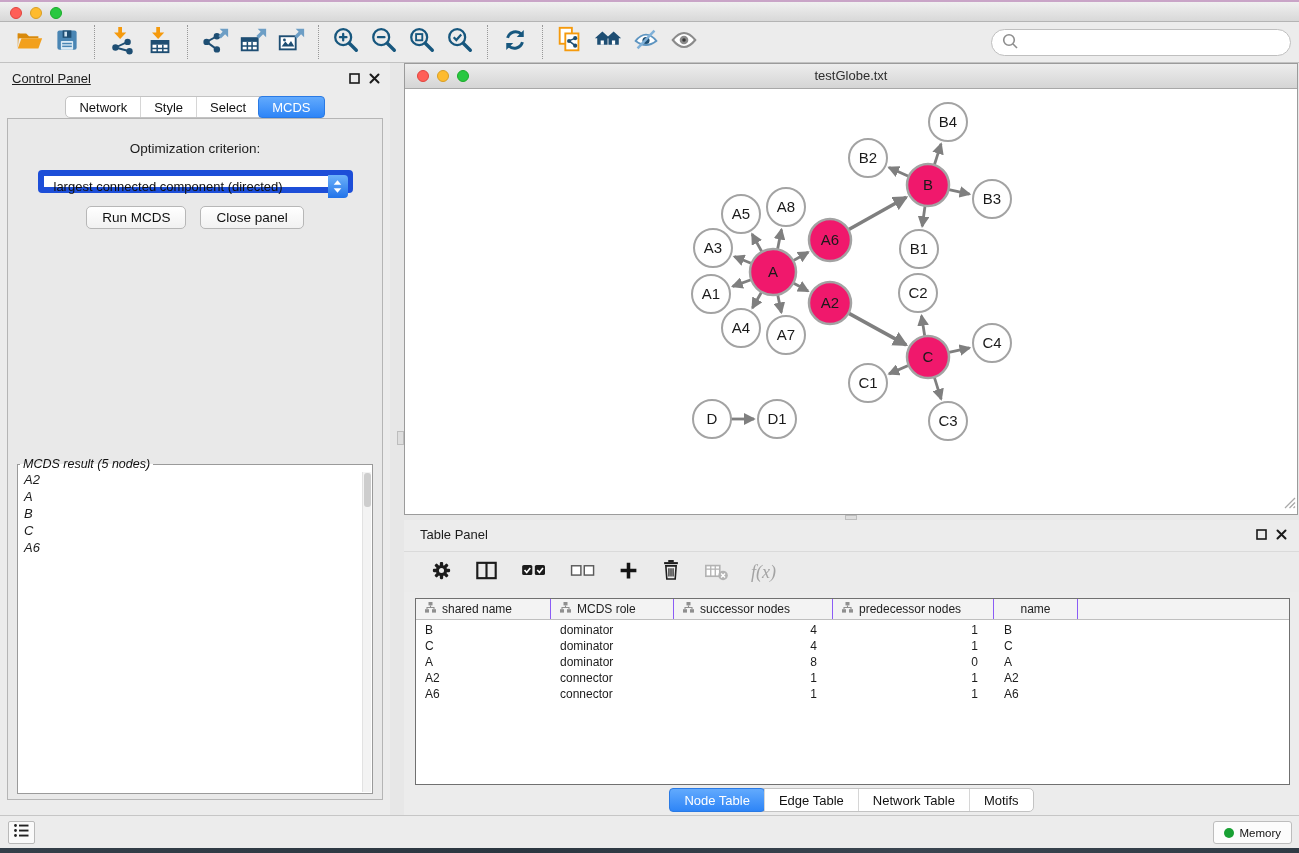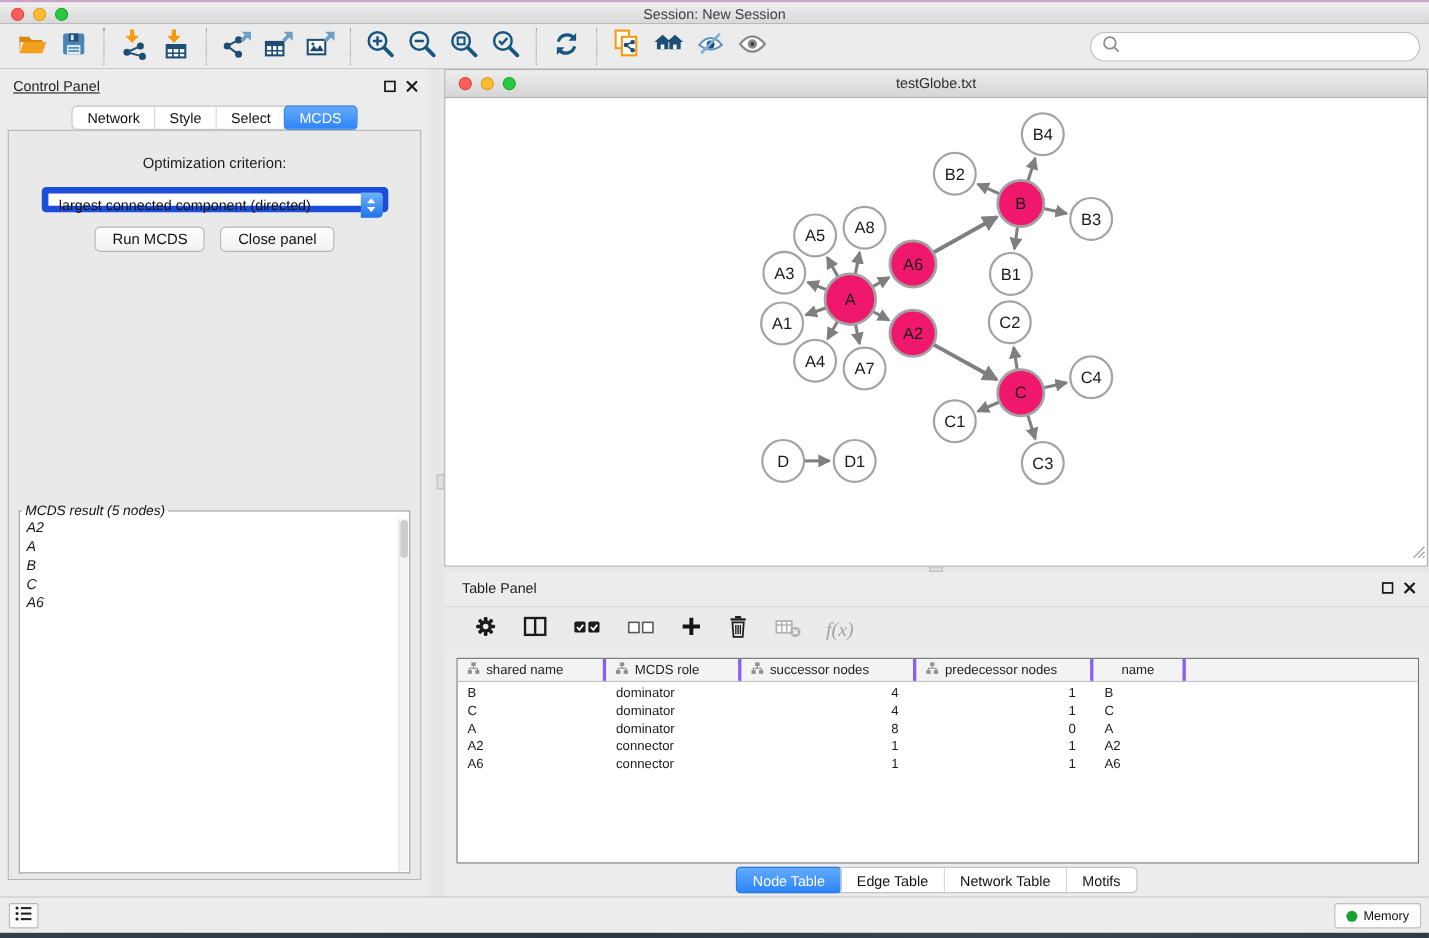--- a/index.html
+++ b/index.html
@@ -96,21 +96,21 @@
   .tp-toolbar {
     margin-top:5px; height:41px; background:#ebebeb; border-top:1px solid #dadada;
     display:flex; align-items:center; padding-left:26px; gap:21px;
   }
   .fx { font-family:"Liberation Serif", serif; font-style:italic; font-size:18px; color:#a3a3a3; }
   .tp-table { position:absolute; left:11px; right:9px; top:78px; bottom:30px; background:#fff; border:1px solid #707070; overflow:hidden; }
   .tbl-head {
     display:grid; grid-template-columns:135px 123px 159px 161px 84px 1fr;
     height:21px; background:#f3f3f3; border-bottom:1px solid #bfbfbf; font-size:12px; color:#222;
   }
-  .th { display:flex; align-items:center; gap:6px; padding-left:9px; border-right:3px solid #8b5cf6; height:100%; }
+  .th { display:flex; align-items:center; gap:6px; padding-left:9px; border-right:1px solid #8b5cf6; height:100%; }
   .th.center { justify-content:center; padding-left:0; }
   .th.filler { border-right:none; }
   .tbl-row { display:grid; grid-template-columns:135px 123px 159px 161px 84px 1fr; height:16px; align-items:center; font-size:12px; }
   .tbl-row:first-child { margin-top:2px; }
   .cell.c-text { padding-left:9px; }
   .cell.c-num { text-align:right; padding-right:16px; }
   .cell.c-name { padding-left:10px; }
   .tp-tabs { position:absolute; bottom:3px; left:0; right:0; display:flex; justify-content:center; }
   .tp-tabs .segmented { height:24px; }
   .tp-tabs .seg { padding:2px 14px; }
@@ -132,21 +132,20 @@
 </style>
 </head>
 <body>
 
 <div class="titlebar">
   <div class="lights">
     <span class="light red"></span>
     <span class="light yellow"></span>
     <span class="light green"></span>
   </div>
-  <div class="title">Session: New Session</div>
 </div>
 
 <div class="toolbar">
   <div class="tb-btn">
       <span><svg width="30" height="30" viewBox="0 0 32 32">
           <path d="M4 9h9l3 3h10v2H4z" fill="#d98a0c"></path>
           <path d="M4 25V9h2v5h-1z" fill="#d98a0c"></path>
           <path d="M4 25l4-11h22l-4 11z" fill="#f2a01d"></path>
         </svg></span>
     </div>

